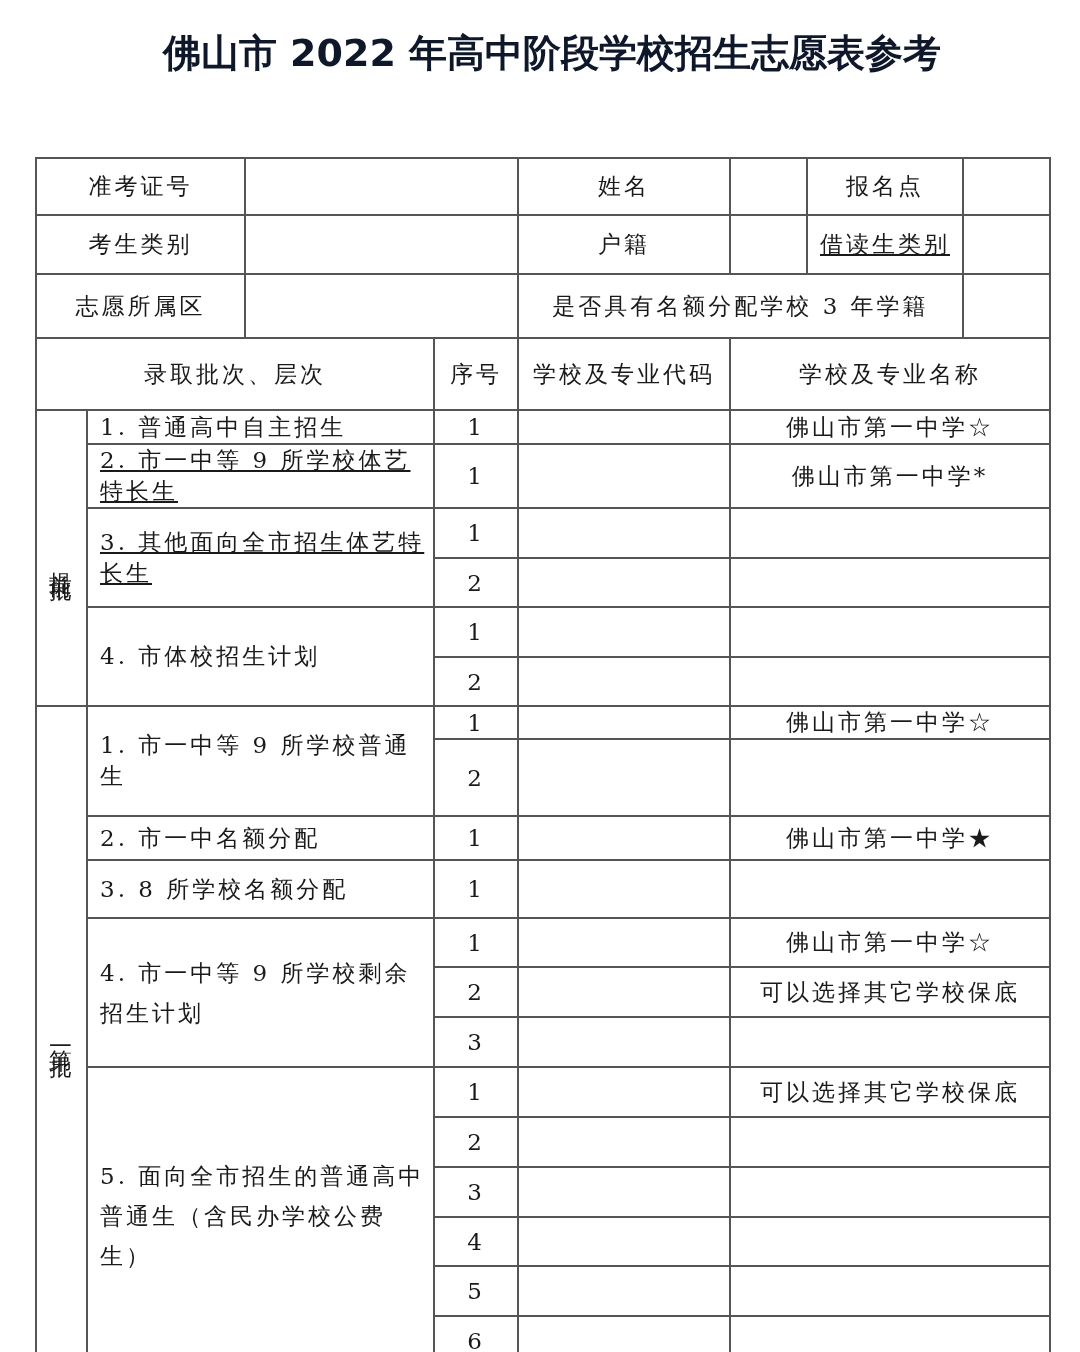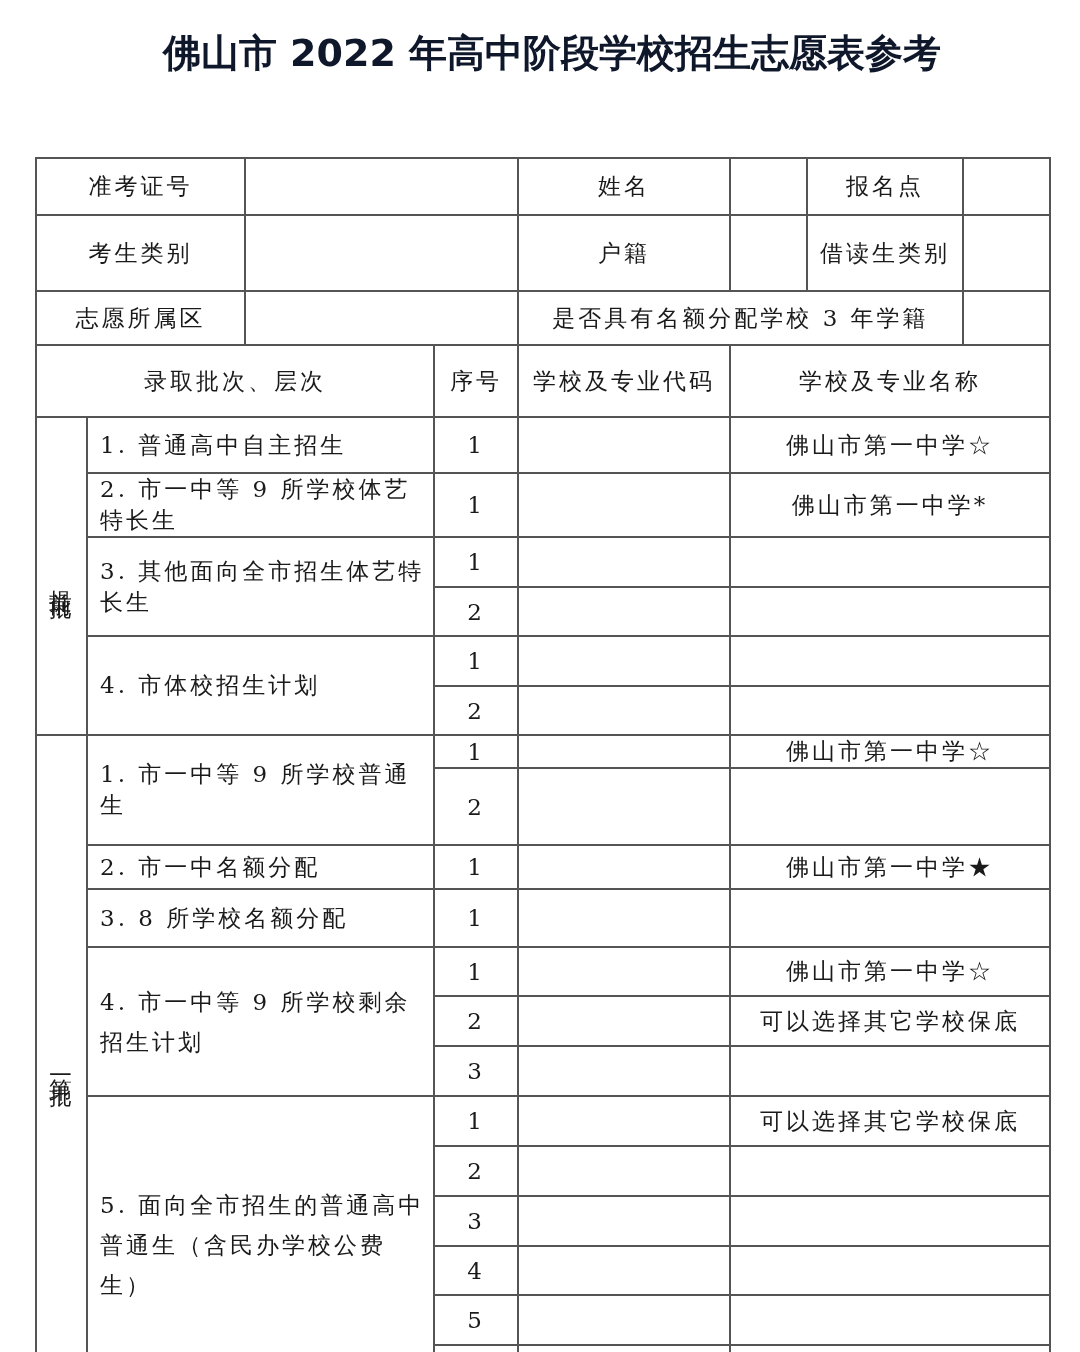--- a/index.html
+++ b/index.html
@@ -19,21 +19,21 @@
     width: 1014px;
     margin-top: 31px;
   }
   table.form td {
     border: 2px solid #555;
     padding: 0; text-align: center; vertical-align: middle;
     font-size: 23px; letter-spacing: 3px; overflow: hidden;
   }
   td.left { text-align: left !important; padding-left: 12px !important; }
   td.vert { writing-mode: vertical-rl; text-orientation: upright; letter-spacing: 0; font-size: 24px; }
-  td.small { font-size: 21px; }
+  td.small { font-size: 21px; text-decoration: underline; }
   .seq { font-size: 20px; letter-spacing: 0; }
   td.name { text-align: right; padding-right: 48px; }
   td.name2 { text-align: right; padding-right: 22px; }
   .cat-wrap { line-height: 40px; border-radius: 31px; }
 </style>
 </head>
 <body>
 
 <div class="title">佛山市 2022 年高中阶段学校招生志愿表参考</div>
 
@@ -51,42 +51,42 @@
 
   <tbody>
       <tr style="height:57px">
     <td colspan="2">准考证号</td>
     <td colspan="2"></td>
     <td>姓名</td>
     <td></td>
     <td>报名点</td>
     <td></td>
   </tr>
-  <tr style="height:76px">
+  <tr style="height:59px">
     <td colspan="2">考生类别</td>
     <td colspan="2"></td>
     <td>户籍</td>
     <td></td>
     <td class="small">借读生类别</td>
     <td></td>
   </tr>
-  <tr style="height:54px">
+  <tr style="height:64px">
     <td colspan="2">志愿所属区</td>
     <td colspan="2"></td>
     <td colspan="3">是否具有名额分配学校 3 年学籍</td>
     <td></td>
   </tr>
   <tr style="height:72px">
     <td colspan="3">录取批次、层次</td>
     <td>序号</td>
     <td>学校及专业代码</td>
     <td colspan="3">学校及专业名称</td>
   </tr>
 
-  <tr style="height:56px">
+  <tr style="height:34px">
     <td rowspan="6" class="vert">提前批</td>
     <td colspan="2" class="left">1. 普通高中自主招生</td>
     <td class="seq">1</td>
     <td></td>
     <td colspan="3" class="name">佛山市第一中学☆</td>
   </tr>
   <tr style="height:43px">
     <td colspan="2" class="left small">2. 市一中等 9 所学校体艺特长生</td>
     <td class="seq">1</td>
     <td></td>

